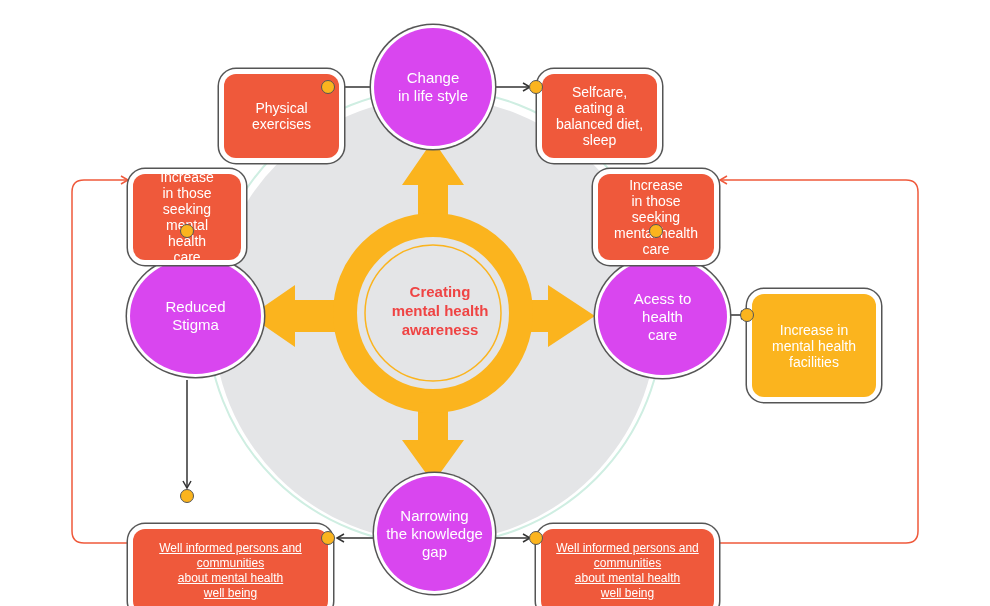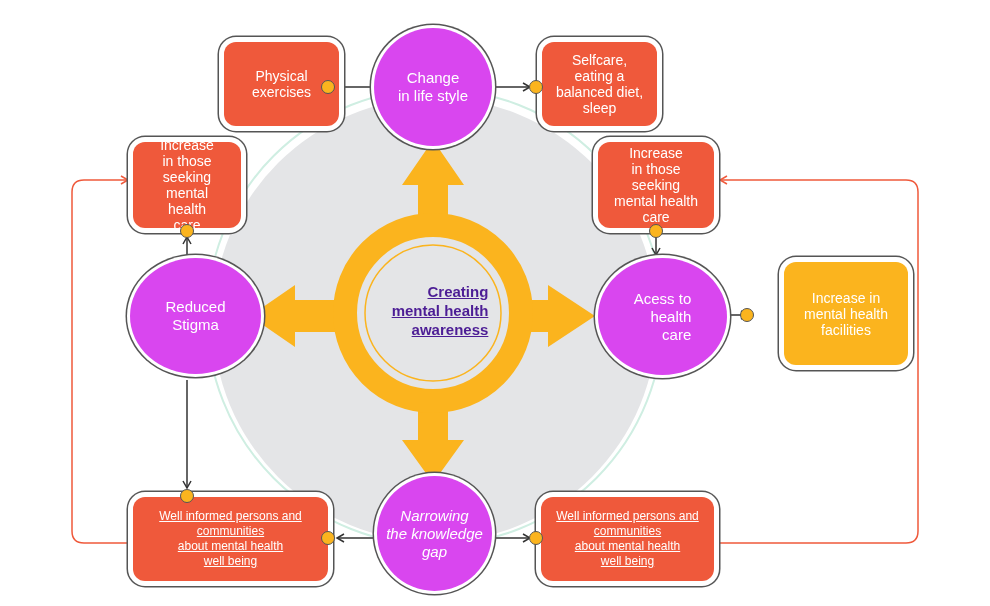--- a/index.html
+++ b/index.html
@@ -1,23 +1,23 @@
 <!DOCTYPE html>
 <html><head>
 <meta charset="utf-8">
 <style>
   html, body { margin:0; padding:0; background:#ffffff; }
   body { width:990px; height:606px; position:relative; overflow:hidden; font-family:"Liberation Sans", sans-serif; }
   svg.bg { position:absolute; left:0; top:0; }
   .node { position:absolute; box-sizing:border-box; display:flex; align-items:center; justify-content:center; text-align:center; color:#fff; white-space:pre-line; }
   .circle { border-radius:50%; background:#d946ef; box-shadow:0 0 0 3px #fff, 0 0 0 4.5px #555; font-size:15px; line-height:18px; }
-  .box { border-radius:12px; background:#ef593b; box-shadow:0 0 0 5px #fff, 0 0 0 6.5px #555; font-size:14px; line-height:16px; padding:4px 12px; }
+  .box { border-radius:12px; background:#ef593b; box-shadow:0 0 0 5px #fff, 0 0 0 6.5px #555; font-size:14px; line-height:16px; padding:4px 12px;margin-top:32px; }
   .box.small { font-size:12px; line-height:15px;text-decoration:underline; }
   .box.yellow { background:#fbb41e; }
-  .center-text { position:absolute; left:350px; top:270px; width:180px; height:80px; display:flex; align-items:center; justify-content:center; text-align:right; font-weight:bold; color:#4c1d95; font-size:15px; line-height:19px; white-space:pre-line;text-decoration:underline; }
+  .center-text { position:absolute; left:350px; top:270px; width:180px; height:80px; display:flex; align-items:center; justify-content:center; text-align:center; font-weight:bold; color:#ef4444; font-size:15px; line-height:19px; white-space:pre-line; }
   .dot { position:absolute; width:14px; height:14px; border-radius:50%; background:#fbb41e; border:1.5px solid #555; box-sizing:border-box; }
 </style>
 </head>
 <body>
 
 <svg class="bg" width="990" height="606">
   <defs>
     <marker id="arrDark" markerWidth="10" markerHeight="10" refX="8" refY="5" orient="auto" markerUnits="userSpaceOnUse">
       <path d="M1,1 L8,5 L1,9" fill="none" stroke="#333" stroke-width="1.5"></path>
     </marker>
@@ -54,42 +54,42 @@
 </svg>
 
 <div class="center-text">Creating
 mental health
 awareness</div>
 
 <div class="node circle" style="left:374px; top:28px; width:118px; height:118px;">Change
 in life style</div>
 <div class="node circle" style="left:130px; top:258px; width:131px; height:116px;">Reduced
 Stigma</div>
-<div class="node circle" style="left:598px; top:258px; width:129px; height:117px;text-align:right;">Acess to
+<div class="node circle" style="left:598px; top:258px; width:129px; height:117px;">Acess to
 health
 care</div>
-<div class="node circle" style="left:377px; top:476px; width:115px; height:115px;font-style:italic;">Narrowing
+<div class="node circle" style="left:377px; top:476px; width:115px; height:115px;">Narrowing
 the knowledge
 gap</div>
 
 <div class="node box" style="left:224px; top:42px; width:115px; height:84px;">Physical
 exercises</div>
 <div class="node box" style="left:542px; top:42px; width:115px; height:84px;">Selfcare,
 eating a
 balanced diet,
 sleep</div>
 <div class="node box" style="left:133px; top:142px; width:108px; height:86px;">Increase
 in those seeking
 mental health
 care</div>
 <div class="node box" style="left:598px; top:142px; width:116px; height:86px;">Increase
 in those seeking
 mental health
 care</div>
-<div class="node box yellow" style="left:784px; top:262px; width:124px; height:103px;">Increase in
+<div class="node box yellow" style="left:752px; top:262px; width:124px; height:103px;">Increase in
 mental health
 facilities</div>
 <div class="node box small" style="left:133px; top:497px; width:195px; height:84px;">Well informed persons and
 communities
 about mental health
 well being</div>
 <div class="node box small" style="left:541px; top:497px; width:173px; height:84px;">Well informed persons and
 communities
 about mental health
 well being</div>

